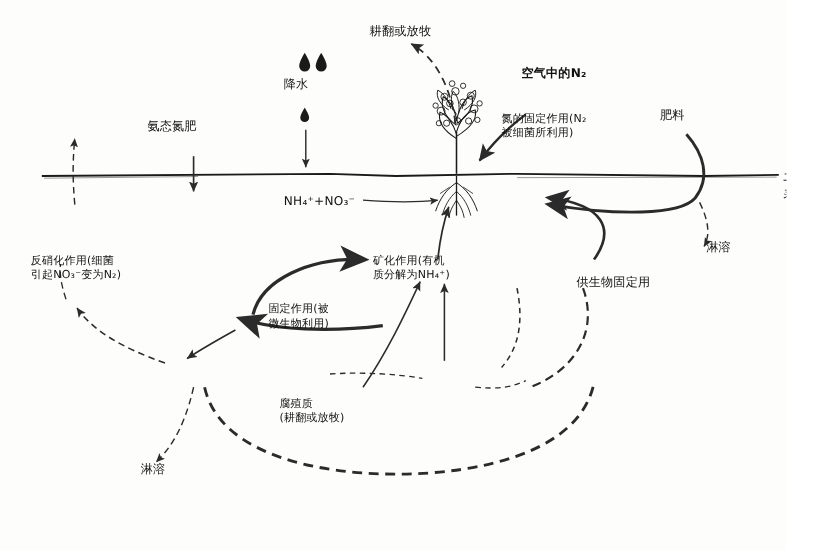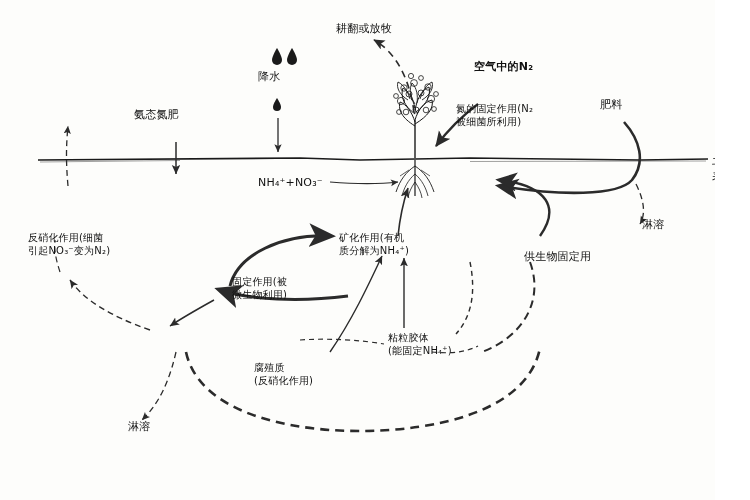--- a/index.html
+++ b/index.html
@@ -199,31 +199,29 @@
 
 
   <div class="lbl" style="left:258px; top:176px;">NH₄⁺+NO₃⁻</div>
 
   <div class="lbl small" style="left:8px; top:232px;margin-left:20px;">反硝化作用(细菌
 引起NO₃⁻变为N₂)</div>
 
   <div class="lbl small" style="left:339px; top:232px;">矿化作用(有机
 质分解为NH₄⁺)</div>
 
-  <div class="lbl small" style="left:232px; top:276px;">固定作用(被
+  <div class="lbl small" style="left:244px; top:276px;">固定作用(被
 微生物利用)</div>
 
   <div class="lbl" style="left:524px; top:250px;">供生物固定用</div>
 
 
   <div class="lbl small" style="left:254px; top:362px;">腐殖质
-(反硝化作用)</div>
-
-  <div class="lbl small" style="left:388px; top:332px;">粘粒胶体
-(能固定NH₄⁺)</div>
+(耕翻或放牧)</div>
+
 
   <div class="lbl" style="left:642px; top:218px;">淋溶</div>
 
   <div class="lbl" style="left:128px; top:420px;">淋溶</div>
 
   <div class="soil-label" style="left:712px; top:152px;font-family:Liberation Mono, monospace;">土表</div>
 
 
 </div>
 

